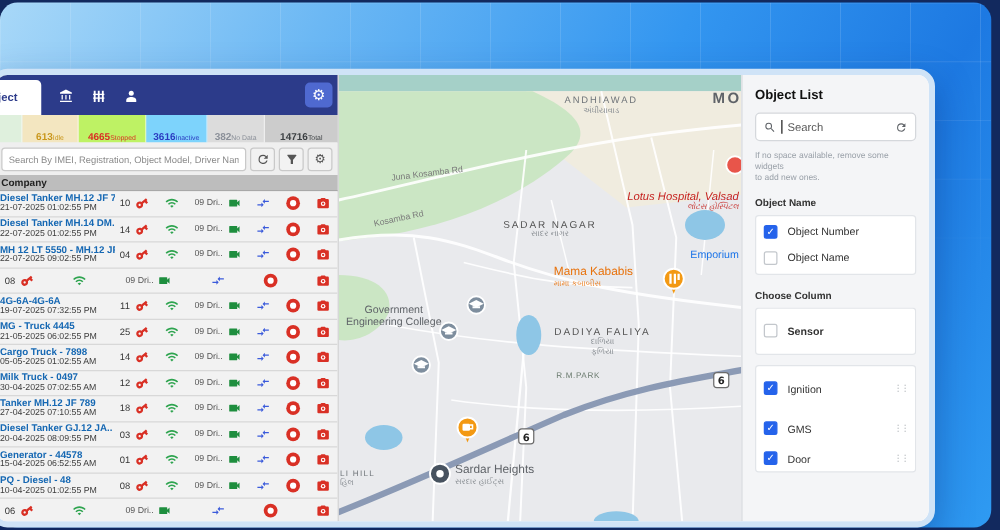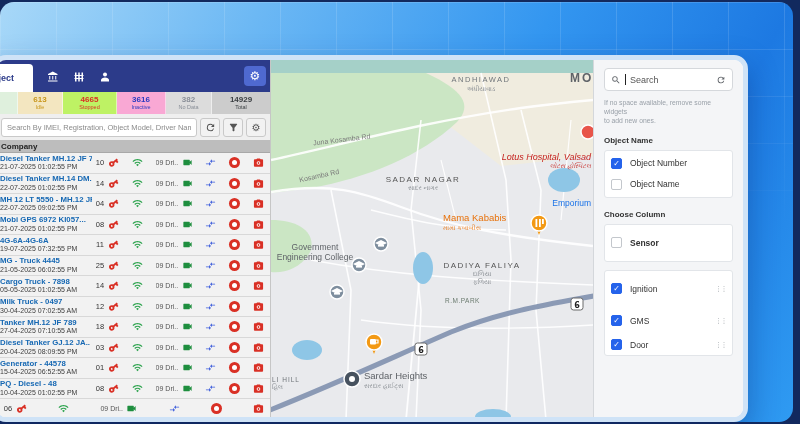--- a/index.html
+++ b/index.html
@@ -16,21 +16,21 @@
       background:#fff;box-shadow:0 12px 30px rgba(8,40,110,.35);display:flex;overflow:hidden;}
   
   .left{width:274px;flex:none;display:flex;flex-direction:column;background:#efefef;border-right:1px solid #c6c6c6;}
   .tabbar{height:32px;flex:none;background:#2c3b8a;display:flex;align-items:flex-end;padding:0 4px 0 0;}
   .tab{margin-left:-30px;width:66px;height:28px;background:#fff;border-radius:4px 4px 0 0;display:flex;align-items:center;justify-content:center;
       font-size:9px;font-weight:bold;color:#2c3b8a;}
   .tbic{width:12px;height:12px;margin:0 0 9px 14px;flex:none;}
   .tab-spacer{flex:1;}
   .gearbtn{width:22px;height:20px;margin-bottom:6px;background:#4f69d0;border-radius:4px;color:#fff;font-size:12px;line-height:20px;text-align:center;}
   .stats{height:22px;flex:none;display:flex;}
-  .stat{flex:none;display:flex;flex-direction:column;align-items:center;justify-content:center;line-height:1;border-right:1px solid rgba(255,255,255,.5);}
+  .stat{flex:none;display:flex;flex-direction:row;align-items:flex-end;justify-content:center;line-height:1;border-right:1px solid rgba(255,255,255,.5);}
   .stat .v{font-size:8px;font-weight:bold;}
   .stat .l{font-size:5.5px;margin-top:1px;}
   .srow{height:26px;flex:none;display:flex;align-items:center;background:#efefef;padding:0 4px;gap:3px;}
   .sinput{flex:1;height:19px;border:1px solid #c9c9c9;border-radius:3px;font-size:7.5px;padding:0 5px;color:#333;background:#fff;outline:none;font-family:"Liberation Sans",sans-serif;}
   .sinput::placeholder{color:#8a8a8a;}
   .sbtn{width:20px;height:19px;flex:none;border:1px solid #c9c9c9;border-radius:3px;background:#f2f2f2;display:flex;align-items:center;justify-content:center;font-size:10px;color:#555;}
   .sbtn svg{width:11px;height:11px;}
   .colhead{height:13px;flex:none;background:#bdbdbd;font-size:8px;font-weight:bold;color:#222;display:flex;align-items:center;padding-left:4px;border-bottom:1px solid #a8a8a8;}
   .rows{flex:1;overflow:hidden;background:#f2f2f2;}
   .row{height:20.5px;display:flex;align-items:center;border-bottom:1px solid #d8d8d8;padding:0 6px 0 3px;}
@@ -106,30 +106,30 @@
     <div class="stats">
       <div class="stat" style="width:21px;background:#dff0dd;"></div>
       <div class="stat" style="width: 45px; background: rgb(243, 230, 192);">
         <span class="v" style="color: rgb(201, 151, 28);">613</span>
           <span class="l" style="color: rgb(201, 151, 28);">Idle</span>
         </div>
       <div class="stat" style="width: 54px; background: #bef264;">
         <span class="v" style="color: rgb(217, 48, 37);">4665</span>
           <span class="l" style="color: rgb(217, 48, 37);">Stopped</span>
         </div>
-      <div class="stat" style="width: 49px; background: #f9a8d4;">
+      <div class="stat" style="width: 49px; background: #7dd3fc;">
         <span class="v" style="color: rgb(43, 59, 192);">3616</span>
           <span class="l" style="color: rgb(43, 59, 192);">Inactive</span>
         </div>
       <div class="stat" style="width: 46px; background: rgb(220, 220, 220);">
         <span class="v" style="color: rgb(138, 143, 152);">382</span>
           <span class="l" style="color: rgb(138, 143, 152);">No Data</span>
         </div>
       <div class="stat" style="flex: 1 1 0%; border-right: none; background: rgb(204, 204, 204);">
-        <span class="v" style="color: rgb(60, 64, 67);">14929</span>
+        <span class="v" style="color: rgb(60, 64, 67);">14716</span>
           <span class="l" style="color: rgb(60, 64, 67);">Total</span>
         </div>
     </div>
 
     <div class="srow">
       <input class="sinput" placeholder="Search By IMEI, Registration, Object Model, Driver Name,etc." style="">
       <div class="sbtn">
           <svg viewBox="0 0 24 24">
             <path fill="#555" d="M17.65 6.35A7.96 7.96 0 0 0 12 4a8 8 0 1 0 7.73 10h-2.08A6 6 0 1 1 12 6c1.66 0 3.14.69 4.22 1.78L13 11h7V4l-2.35 2.35z"></path>
           </svg>
@@ -237,24 +237,20 @@
             <span class="rec-in"></span>
           </span>
           <span class="rgap"></span>
           <svg class="ic" viewBox="0 0 24 24">
             <path fill="#d93025" d="M9 3L7.2 5H4a2 2 0 0 0-2 2v12a2 2 0 0 0 2 2h16a2 2 0 0 0 2-2V7a2 2 0 0 0-2-2h-3.2L15 3H9z"></path>
             <circle cx="12" cy="13" r="4" fill="#fff"></circle>
             <circle cx="12" cy="13" r="2" fill="#d93025"></circle>
           </svg>
         </div>
         <div class="row">
-          <div class="rmain">
-            <div class="rname">Mobi GPS 6972 KI057...</div>
-            <div class="rdate">21-07-2025 01:02:55 PM</div>
-          </div>
           <span class="rcount">08</span>
           <svg class="ic key" viewBox="0 0 24 24">
             <path fill="#d93025" d="M12.65 10C11.83 7.67 9.61 6 7 6c-3.31 0-6 2.69-6 6s2.69 6 6 6c2.61 0 4.83-1.67 5.65-4H17v4h4v-4h2v-4H12.65zM7 14c-1.1 0-2-.9-2-2s.9-2 2-2 2 .9 2 2-.9 2-2 2z"></path>
           </svg>
           <span class="rgap"></span>
           <svg class="ic" viewBox="0 0 24 24">
             <path fill="#2ea44f" d="M1 9l2 2c4.97-4.97 13.03-4.97 18 0l2-2C16.93 2.93 7.07 2.93 1 9zm8 8l3 3 3-3a4.24 4.24 0 0 0-6 0zm-4-4l2 2a7.07 7.07 0 0 1 10 0l2-2a9.9 9.9 0 0 0-14 0z"></path>
           </svg>
           <span class="rgap"></span>
           <span class="rdrv">09 Dri..</span>
@@ -652,21 +648,21 @@
       <div>ANDHIAWAD</div>
         <div class="mgu">અંધીયાવાડ</div>
       </div>
     <div class="mlabel" style="left:299px;top:12px;font-size:12px;font-weight:bold;letter-spacing:2px;color:#5f6368;">MO</div>
     <div class="mlabel mred" style="right:2px;top:92px;font-style:italic;">
       <div>Lotus Hospital, Valsad</div>
       <div class="mredgu">લોટસ હોસ્પિટલ</div>
       </div>
     <div class="mlabel mblue" style="right:2px;top:139px;">Emporium</div>
     <div class="mlabel mroad" style="left:28px;top:112px;transform:rotate(-12deg);">Kosamba Rd</div>
-    <div class="mlabel mloc" style="left:107px;top:115px;width:90px;font-size:8px;color:#555;">
+    <div class="mlabel mloc" style="left:124px;top:115px;width:90px;font-size:8px;color:#555;">
       <div>SADAR NAGAR</div>
         <div class="mgu">સાદર નાગર</div>
       </div>
     <div class="mlabel morange" style="left:172px;top:153px;width:86px;">
       <div>Mama Kababis</div>
       <div style="font-size:6.5px;opacity:.85;">મામા કબાબીસ</div>
       </div>
     <div class="mlabel mgray" style="left:2px;top:183px;width:84px;">
       <div>Government</div>
         <div>Engineering College</div>
@@ -681,20 +677,21 @@
       <div>Sardar Heights</div>
       <div class="mgu">સરદાર હાઈટ્સ</div>
       </div>
     <div class="mlabel mloc" style="left:1px;top:316px;font-size:6.5px;text-align:left;letter-spacing:1px;">
       <div>LI HILL</div>
         <div class="mgu">હિલ</div>
       </div>
   </div>
 
   <div class="right">
+    <div class="rp-title">Object List</div>
     <div class="rp-search">
       <svg viewBox="0 0 24 24">
           <path fill="#5f6368" d="M15.5 14h-.79l-.28-.27A6.47 6.47 0 0 0 16 9.5 6.5 6.5 0 1 0 9.5 16c1.61 0 3.09-.59 4.23-1.57l.27.28v.79l5 4.99L20.49 19l-4.99-5zm-6 0A4.5 4.5 0 1 1 14 9.5 4.5 4.5 0 0 1 9.5 14z"></path>
         </svg>
       <span class="cursor"></span>
       <span class="rp-ph">Search</span>
       <svg viewBox="0 0 24 24">
           <path fill="#5f6368" d="M17.65 6.35A7.96 7.96 0 0 0 12 4a8 8 0 1 0 7.73 10h-2.08A6 6 0 1 1 12 6c1.66 0 3.14.69 4.22 1.78L13 11h7V4l-2.35 2.35z"></path>
         </svg>
     </div>

